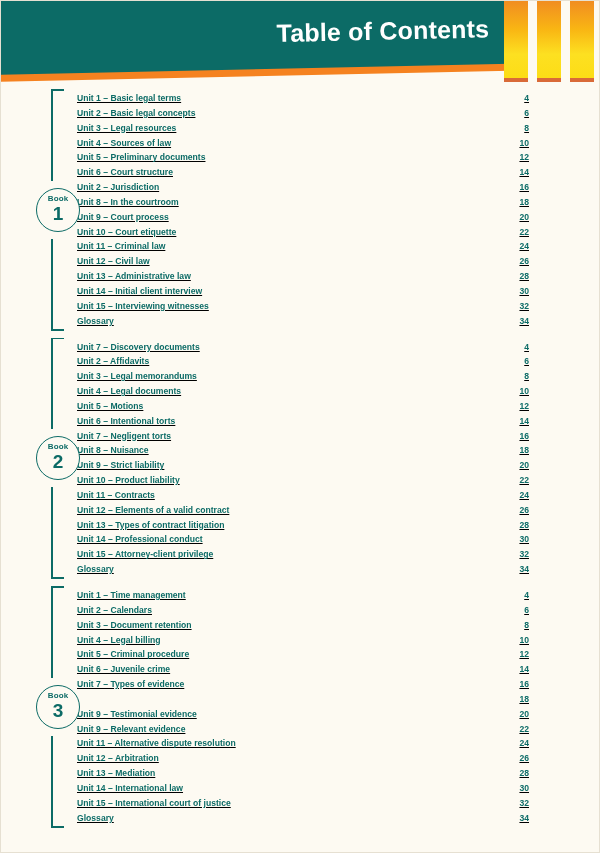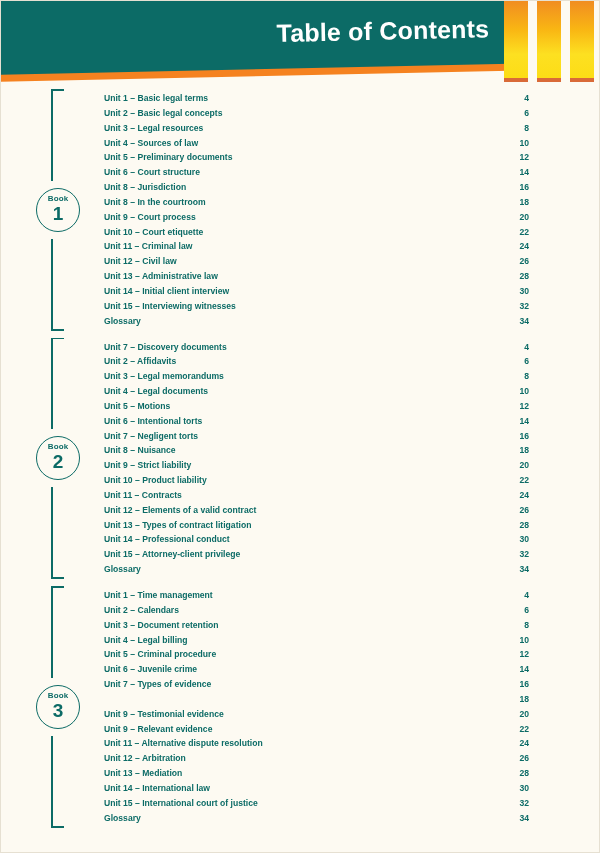--- a/index.html
+++ b/index.html
@@ -153,23 +153,24 @@
     display: block;
     font-size: 19px;
     font-weight: bold;
     color: #0c6b66;
     line-height: 19px;
     margin-top: 1px;
   }
 
   
   .entries {
-    margin-left: 103px;
+    margin-left: 76px;
     margin-right: 72px;
     padding: 2px 0 2px 0;
+    text-decoration: underline;
   }
   .entry {
     display: flex;
     align-items: baseline;
     font-size: 8.6px;
     font-weight: bold;
     color: #0c6b66;
     line-height: 14.85px;
     white-space: nowrap;
   }
@@ -250,21 +251,21 @@
             <span class="entry-label">Unit 5 – Preliminary documents</span>
             <span class="entry-dots"></span>
             <span class="entry-page">12</span>
           </div>
           <div class="entry">
             <span class="entry-label">Unit 6 – Court structure</span>
             <span class="entry-dots"></span>
             <span class="entry-page">14</span>
           </div>
           <div class="entry">
-            <span class="entry-label">Unit 8 – Jurisdiction</span>
+            <span class="entry-label">Unit 2 – Jurisdiction</span>
             <span class="entry-dots"></span>
             <span class="entry-page">16</span>
           </div>
           <div class="entry">
             <span class="entry-label">Unit 8 – In the courtroom</span>
             <span class="entry-dots"></span>
             <span class="entry-page">18</span>
           </div>
           <div class="entry">
             <span class="entry-label">Unit 9 – Court process</span>

